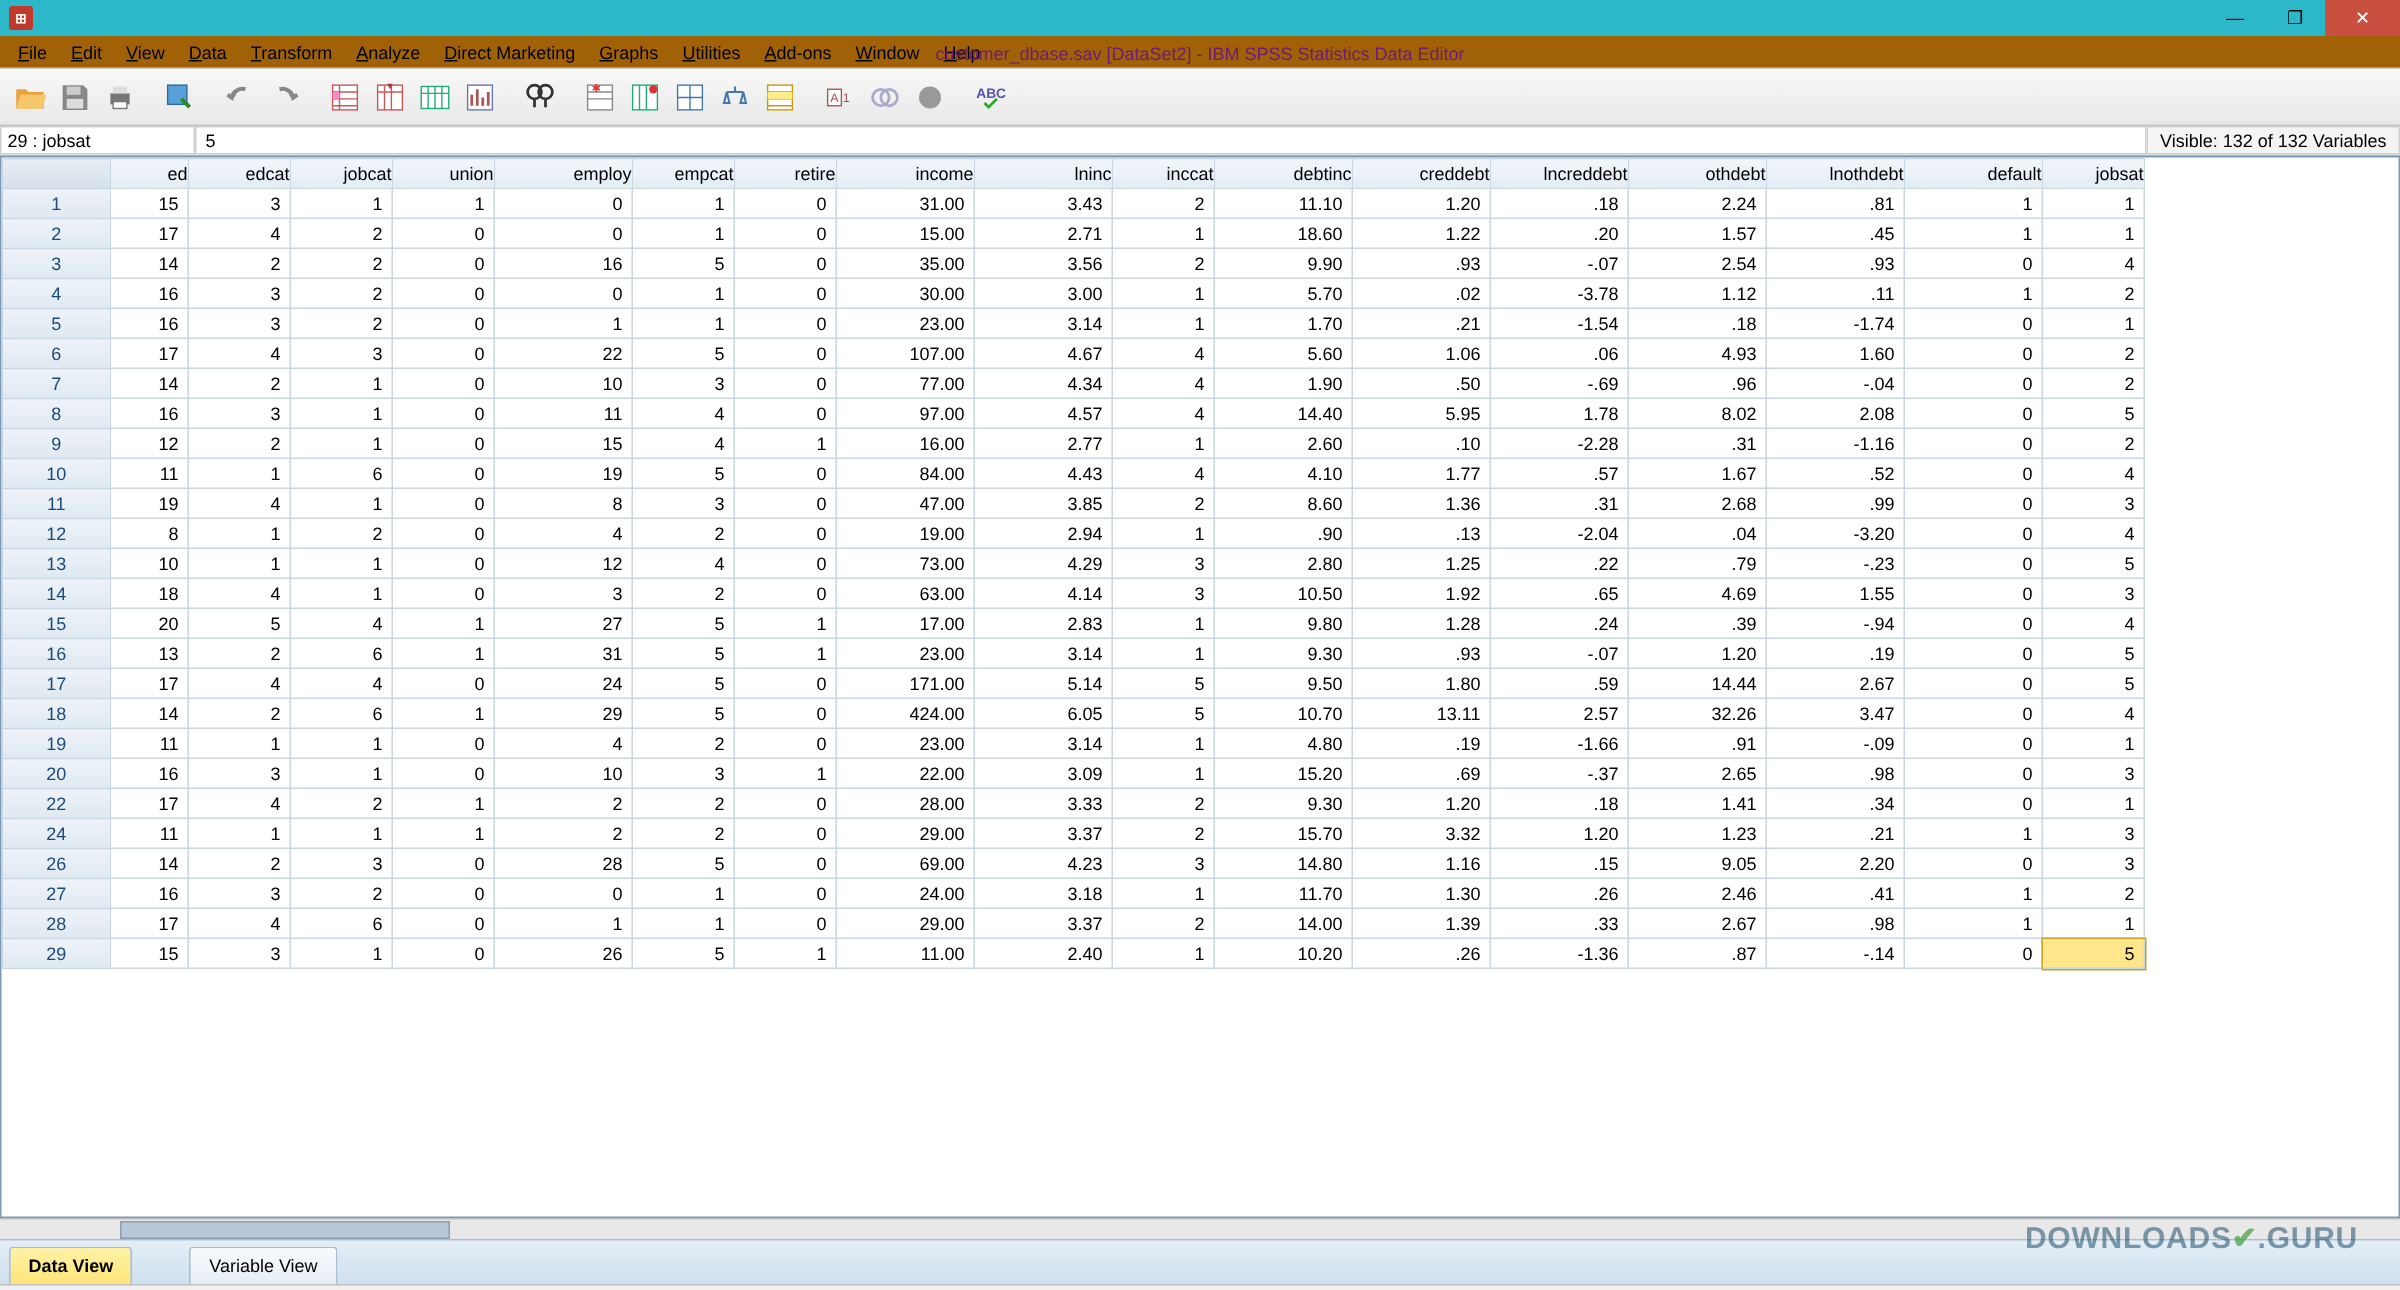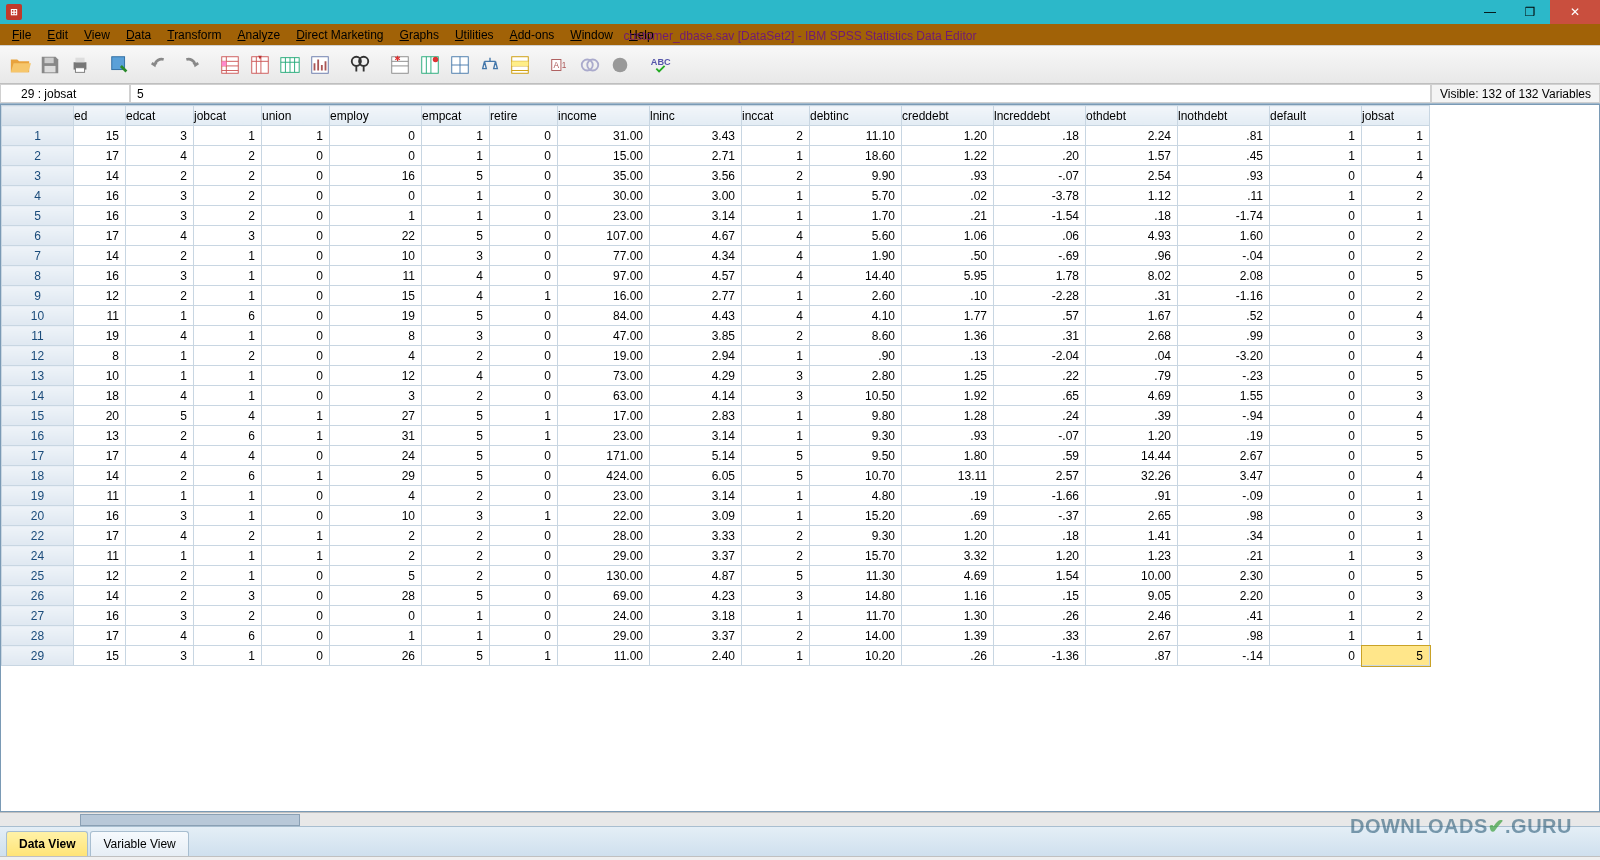--- a/index.html
+++ b/index.html
@@ -11,39 +11,39 @@
 .titlebar .win-btn { width: 40px; height: 24px; display: flex; align-items: center; justify-content: center; color: #000; font-size: 12px;}
 .titlebar .win-btn.close { background: #c94f3e; color: #fff; width: 50px; }
 .menubar { height: 22px; background: #a16207; border-bottom: 1px solid #d0d0d0; display: flex; align-items: center; padding: 0 4px; }
 .menubar .menu-item { padding: 2px 8px; font-size: 12px; cursor: default; }
 .menubar .menu-item u { text-decoration: underline; }
 .toolbar { height: 38px; background: linear-gradient(#f8f8f8,#e8e8e8); border-bottom: 1px solid #bfbfbf; display: flex; align-items: center; padding: 0 6px; gap: 2px; }
 .tool-btn { width: 28px; height: 28px; display: flex; align-items: center; justify-content: center; border: 1px solid transparent; border-radius: 2px; }
 .tool-btn svg { width: 22px; height: 22px; }
 .tool-sep { width: 8px; }
 .inforow { height: 20px; display: flex; align-items: stretch; border-bottom: 1px solid #a0b8cc; font-size: 12px; }
-.inforow .cell-addr { width: 130px; border-right: 1px solid #c0c0c0; padding: 2px 20px; background:#fff; border:1px solid #d0d0d0;}
+.inforow .cell-addr { width: 130px; border-right: 1px solid #c0c0c0; padding: 2px 4px; background:#fff; border:1px solid #d0d0d0;}
 .inforow .cell-val { flex: 1; padding: 2px 6px; background:#fff; border:1px solid #d0d0d0;}
 .inforow .vis-label { padding: 2px 8px; border-left: 1px solid #c0c0c0; background:#f4f4f4; border:1px solid #d0d0d0;}
 .grid-wrap { position: relative; height: calc(100vh - 24px - 22px - 38px - 20px - 30px - 18px); overflow: hidden; border: 1px solid #7a9ab5; }
 .grid-scroll { overflow: auto; height: 100%; }
 table.data { border-collapse: collapse; table-layout: fixed; }
 table.data th, table.data td { border: 1px solid #c8d6e2; height: 20px; font-size: 12px; }
-table.data thead th { background: linear-gradient(#f2f6fa,#e3ecf4); font-weight: normal; text-align: left; position: sticky; top: 0; z-index: 2; }
+table.data thead th { background: linear-gradient(#f2f6fa,#e3ecf4); font-weight: normal; text-align: right; position: sticky; top: 0; z-index: 2; }
 table.data thead th.corner { background: linear-gradient(#e8eef4,#d6e0ea); position: sticky; left: 0; z-index: 3; }
 table.data tbody th.rownum { background: linear-gradient(#eef3f8,#dfe8f1); text-align: center; font-weight: normal; position: sticky; left: 0; z-index: 1; color:#1a4b7a;}
 table.data td { text-align: right; padding: 0 6px; background: #fff; }
 table.data td.active { background: #ffe68a; outline: 1px solid #c9a227; }
 .w-rownum { width: 72px; }
 .w-small { width: 52px; }
 .w-med { width: 68px; }
 .w-wide { width: 92px; }
 .hscroll { height: 14px; background: #e8e8e8; border-top:1px solid #c0c0c0; position:relative;}
 .hscroll .thumb { position:absolute; top:1px; height:12px; background:#b8c8d8; border:1px solid #8aa0b4; }
-.tabbar { height: 30px; background: linear-gradient(#e4eef6,#cfe0ee); display: flex; align-items: flex-end; padding: 0 6px; border-top:1px solid #a8bed0;}
+.tabbar { height: 30px; background: linear-gradient(#e4eef6,#cfe0ee); display: flex; align-items: flex-end; padding: 0 6px; border-top:1px solid #a8bed0;gap:36px;}
 .tabbar .tab { padding: 5px 12px; border: 1px solid #a8bed0; border-bottom: none; margin-right: 2px; background: linear-gradient(#f6fafd,#e6eef5); font-size: 12px; border-radius: 3px 3px 0 0;}
 .tabbar .tab.active { background: linear-gradient(#fff2a8,#ffe477); font-weight: bold; }
 .statusbar { height: 18px; background: #f0f0f0; border-top: 1px solid #c0c0c0; display: flex; align-items: center; font-size: 11px; }
 .statusbar .status-right { margin-left: auto; padding: 0 220px 0 8px; border-left:1px solid #c0c0c0;}
 .watermark { position: fixed; right: 28px; bottom: 22px; font-family: Arial; font-size: 20px; font-weight: bold; color: rgba(30,80,110,0.55); pointer-events:none; letter-spacing:0.5px;}
 .watermark .g { color: rgba(60,160,60,0.7); }
 </style>
 </head>
 <body>
 
@@ -673,40 +673,20 @@
             <td>2</td>
             <td>15.70</td>
             <td>3.32</td>
             <td>1.20</td>
             <td>1.23</td>
             <td>.21</td>
             <td>1</td>
             <td>3</td>
           </tr>
           <tr>
-            <th class="rownum w-rownum">25</th>
-            <td>12</td>
-            <td>2</td>
-            <td>1</td>
-            <td>0</td>
-            <td>5</td>
-            <td>2</td>
-            <td>0</td>
-            <td>130.00</td>
-            <td>4.87</td>
-            <td>5</td>
-            <td>11.30</td>
-            <td>4.69</td>
-            <td>1.54</td>
-            <td>10.00</td>
-            <td>2.30</td>
-            <td>0</td>
-            <td>5</td>
-          </tr>
-          <tr>
             <th class="rownum w-rownum">26</th>
             <td>14</td>
             <td>2</td>
             <td>3</td>
             <td>0</td>
             <td>28</td>
             <td>5</td>
             <td>0</td>
             <td>69.00</td>
             <td>4.23</td>

